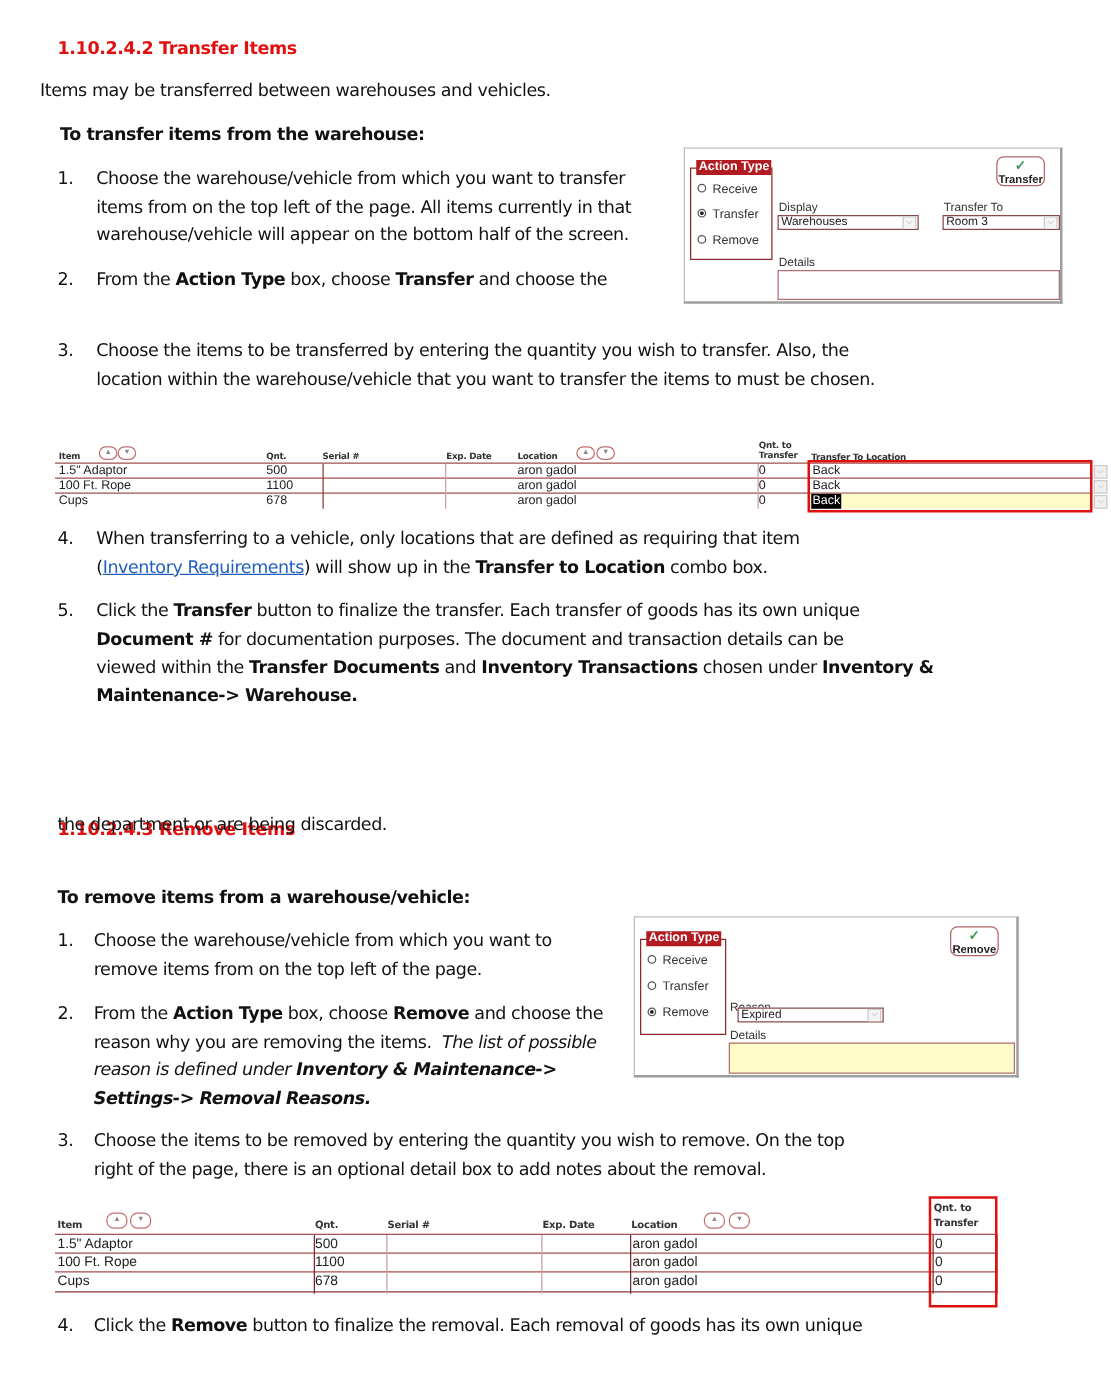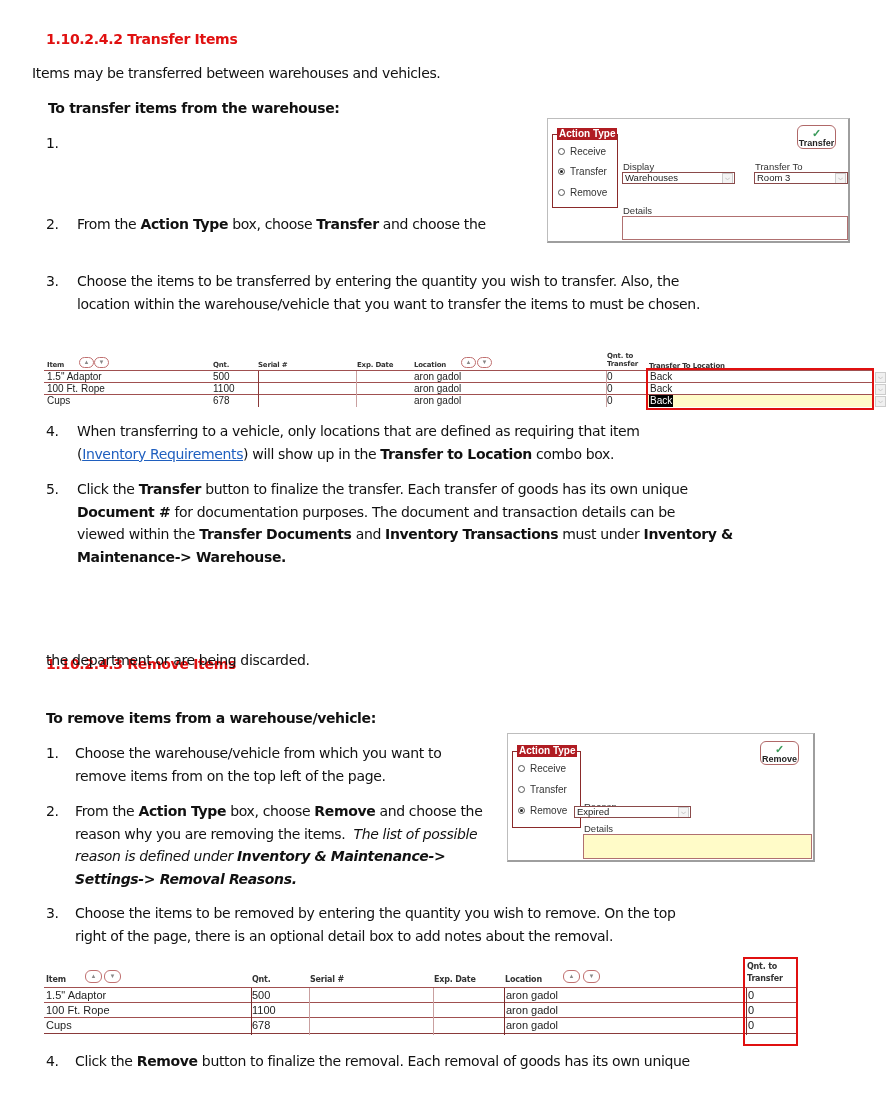--- a/index.html
+++ b/index.html
@@ -40,20 +40,25 @@
 </style>
 </head>
 <body>
 
 <div class="abs h2" style="left:46px; top:31px;">1.10.2.4.2 Transfer Items</div>
 <div class="abs doc" style="left:32px; top:62px;">Items may be transferred between warehouses and vehicles.</div>
 <div class="abs doc sub" style="left:48px; top:97px;">To transfer items from the warehouse:</div>
 
 <div class="li doc" style="left:46px; top:132px; width:480px; height:70px;">
   <span class="num">1.</span>
+  <div class="txt">
+    <div>Choose the warehouse/vehicle from which you want to transfer</div>
+    <div>items from on the top left of the page.  All items currently in that</div>
+    <div>warehouse/vehicle will appear on the bottom half of the screen.</div>
+  </div>
 </div>
 
 <div class="li doc" style="left:46px; top:213px; width:480px; height:48px;">
   <span class="num">2.</span>
   <div class="txt">
     <div><span>From the </span><b>Action Type</b><span> box, choose </span><b>Transfer</b><span> and choose the</span></div>
   </div>
 </div>
 
 <div class="li doc" style="left:46px; top:270px; width:720px; height:70px;">
@@ -139,21 +144,21 @@
     <div>When transferring to a vehicle, only locations that are defined as requiring that item</div>
     <div><span>(</span><a class="link">Inventory Requirements</a><span>) will show up in the </span><b>Transfer to Location</b><span> combo box.</span></div>
   </div>
 </div>
 
 <div class="li doc" style="left:46px; top:478px; width:720px; height:92px;">
   <span class="num">5.</span>
   <div class="txt" style="width:700px;">
     <div><span>Click the </span><b>Transfer</b><span> button to finalize the transfer. Each transfer of goods has its own unique</span></div>
     <div><b>Document #</b><span> for documentation purposes. The document and transaction details can be</span></div>
-    <div><span>viewed within the </span><b>Transfer Documents</b><span> and </span><b>Inventory Transactions</b><span> must under </span><b>Inventory &amp;</b></div>
+    <div><span>viewed within the </span><b>Transfer Documents</b><span> and </span><b>Inventory Transactions</b><span> chosen under </span><b>Inventory &amp;</b></div>
     <div><b>Maintenance-&gt; Warehouse.</b></div>
   </div>
 </div>
 
 <div class="abs h2" style="left:46px; top:656px;">1.10.2.4.3 Remove Items</div>
 <div class="abs doc" style="left:46px; top:649px; width:720px;">
   <div>the department or are being discarded.</div>
 </div>
 <div class="abs doc sub" style="left:46px; top:707px;">To remove items from a warehouse/vehicle:</div>
 
@@ -176,21 +181,21 @@
 </div>
 
 <div class="panel" style="left:507px; top:733px; width:305px; height:126px;">
   <div class="fieldset" style="left:4px; top:17px; width:67px; height:75px;"></div>
   <div class="legend" style="left:9px; top:11px;">Action Type</div>
   <div class="radio" style="left:10px; top:29px;"><span class="dot"></span><span>Receive</span></div>
   <div class="radio" style="left:10px; top:50px;"><span class="dot"></span><span>Transfer</span></div>
   <div class="radio" style="left:10px; top:71px;"><span class="dot on"></span><span>Remove</span></div>
 
   <div class="lbl" style="left:76px; top:67px;">Reason</div>
-  <div class="select" style="left:66px; top:72px; width:113px;"><span>Expired</span><span class="arr">⌵</span></div>
+  <div class="select" style="left:82px; top:72px; width:113px;"><span>Expired</span><span class="arr">⌵</span></div>
 
   <div class="lbl" style="left:76px; top:89px;">Details</div>
   <div class="textarea" style="left:75px; top:100px; width:227px; height:23px; background:#fffbc8;"></div>
 
   <div class="actbtn" style="left:252px; top:7px; width:37px; height:22px;">
     <span class="chk">✓</span>
     <span>Remove</span>
   </div>
 </div>
 

